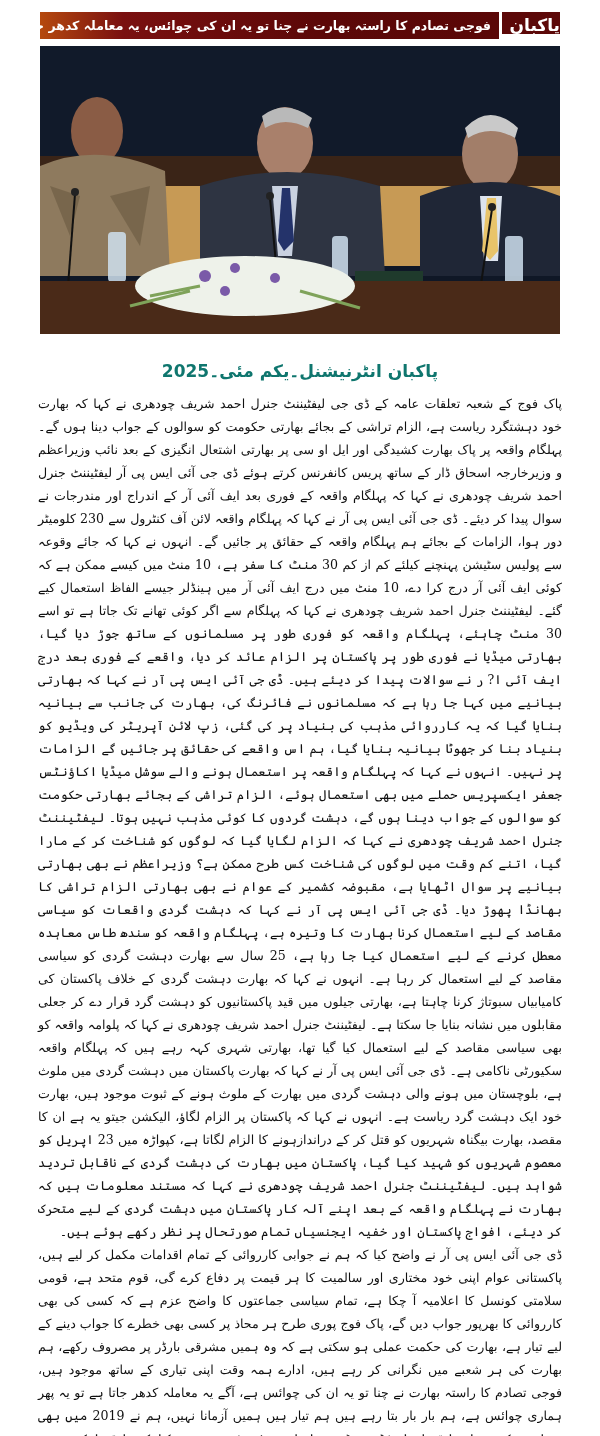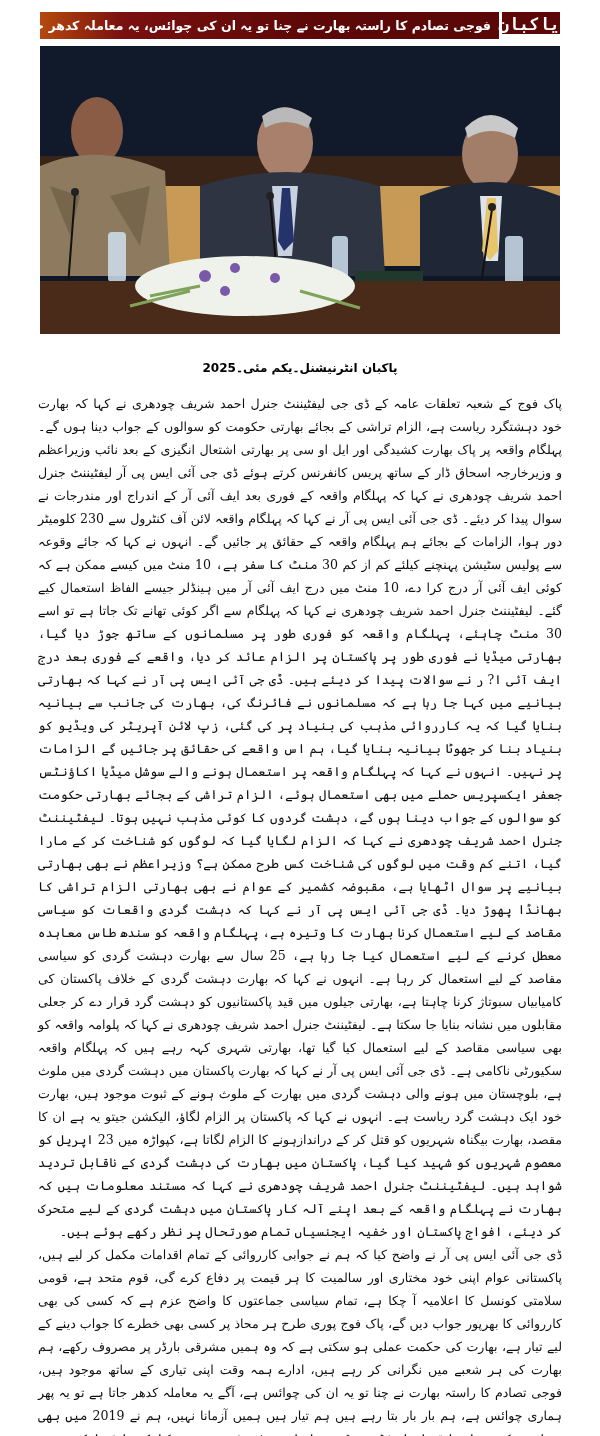--- a/index.html
+++ b/index.html
@@ -12,32 +12,32 @@
     .banner .headline {
       flex: 1; height: 27px;
       background: linear-gradient(to right, #b5490e 0%, #7a1010 18%, #5c0808 60%, #5a0707 100%);
       color: #ffffff; direction: rtl; text-align: right;
       font-size: 12.5px; line-height: 27px; padding: 0 8px 0 6px;
       white-space: nowrap; overflow: hidden; font-weight: bold;
     }
     .banner .gap { width: 3px; background: #ffffff; }
     .banner .brand {
       width: 58px; height: 22px; background: #5c0808; color: #ffffff;
-      font-size: 17px; font-weight: bold; line-height: 27px; text-align: center; direction: rtl; font-family: Liberation Mono, monospace;
+      font-size: 17px; font-weight: bold; line-height: 27px; direction: rtl;
     }
 
     .photo {
       position: absolute; left: 40px; top: 46px; width: 520px; height: 288px; overflow: hidden;
       background: #0d1420;
     }
     .photo svg { display: block; }
 
     .dateline {
       position: absolute; left: 0; top: 361px; width: 600px; text-align: center;
-      color: #000000; font-size: 12px; direction: rtl; font-weight: bold;
+      color: #0f766e; font-size: 17px; direction: rtl; font-weight: bold;
     }
 
     .article {
       position: absolute; left: 38px; top: 392px; width: 524px;
       direction: rtl; text-align: justify; color: #111111;
       font-family: "DejaVu Serif", serif; font-size: 12.6px; line-height: 23px;
     }
     .article p { margin: 0; text-align-last: right; }
   </style>
 </head>

